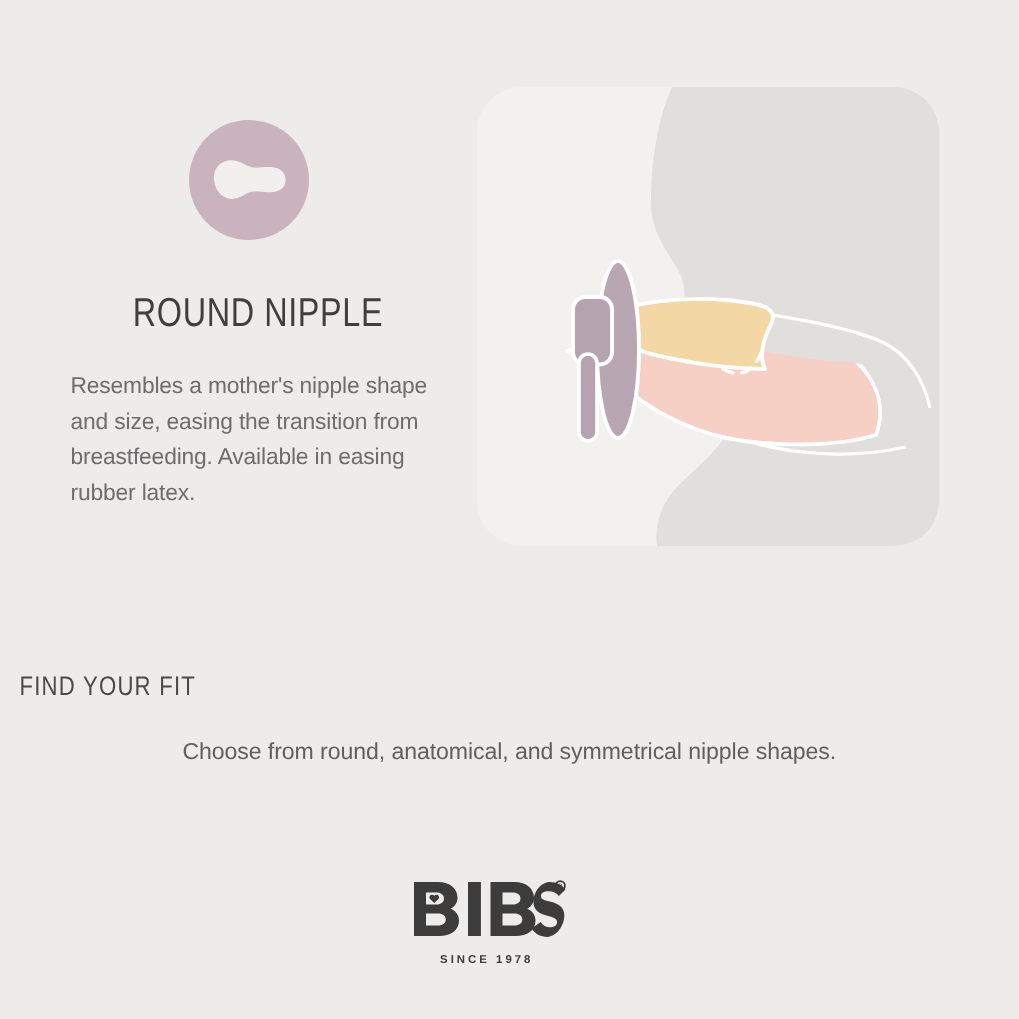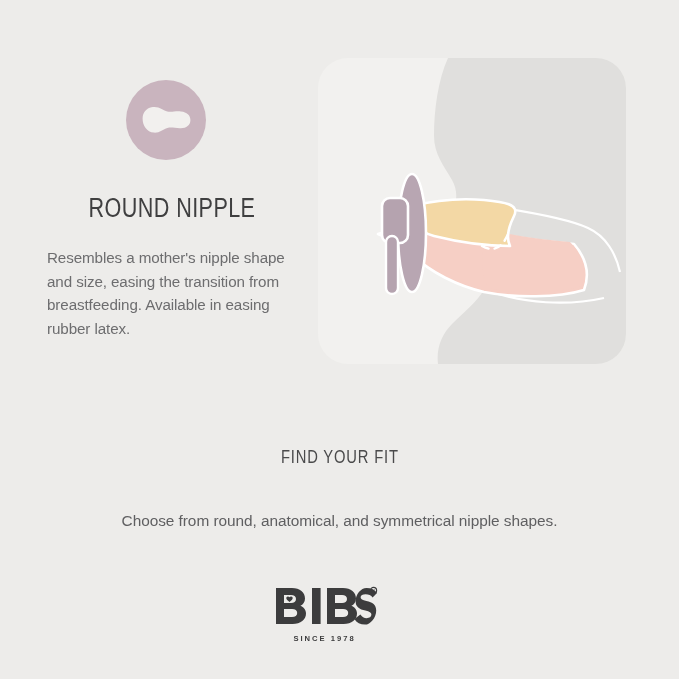--- a/index.html
+++ b/index.html
@@ -83,21 +83,21 @@
     overflow: hidden;
   }
   .illus-card svg { display: block; }
 
   
   .fit-heading {
     position: absolute;
     left: 0;
     top: 448px;
     width: 679px;
-    text-align: center;
+    text-align: left;
     font-family: "Liberation Sans Narrow", "Liberation Sans", sans-serif;
     font-size: 18px;
     font-weight: 300;
     letter-spacing: 1.0px;
     color: #4a4a4b;
     line-height: 1;
   }
   .fit-heading span {
     display: inline-block;
     transform: scaleX(0.82);
@@ -106,21 +106,20 @@
   .fit-sub {
     position: absolute;
     left: 0;
     top: 492px;
     width: 679px;
     text-align: center;
     font-size: 15.4px;
     color: #5f5f61;
     letter-spacing: -0.05px;
     line-height: 20px;
-    margin-top: 19px;
   }
 
   
   .logo-wrap {
     position: absolute;
     left: 0;
     top: 586px;
     width: 649px;
     text-align: center;
   }

